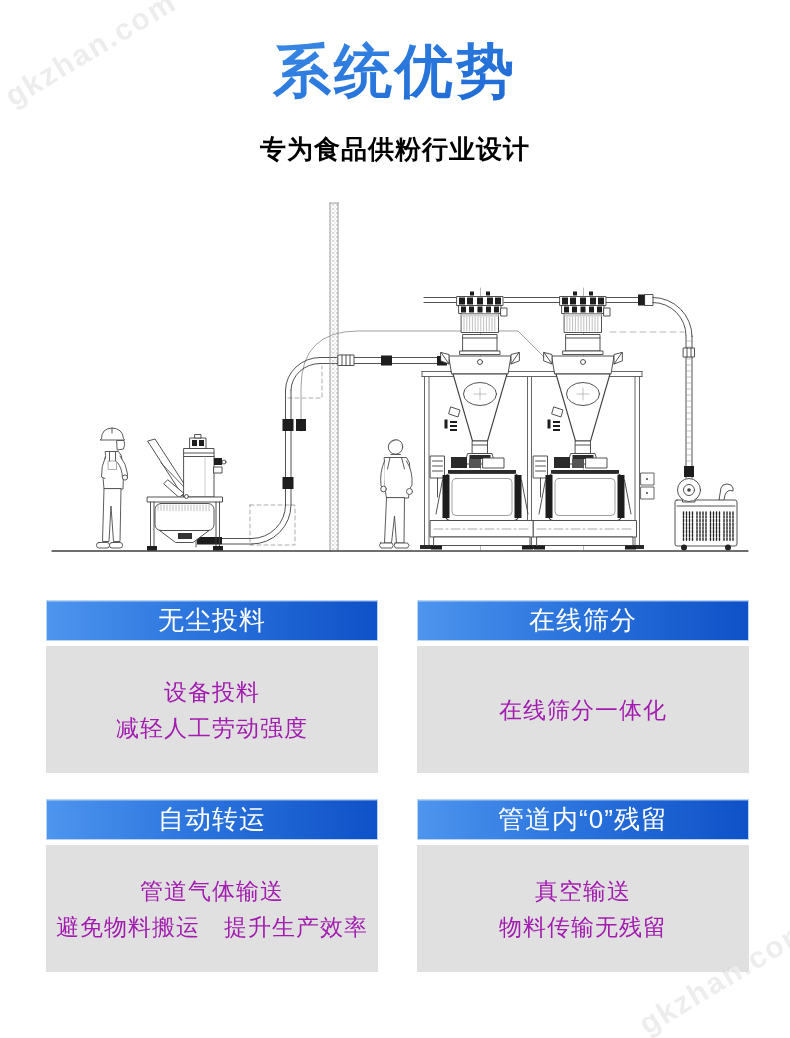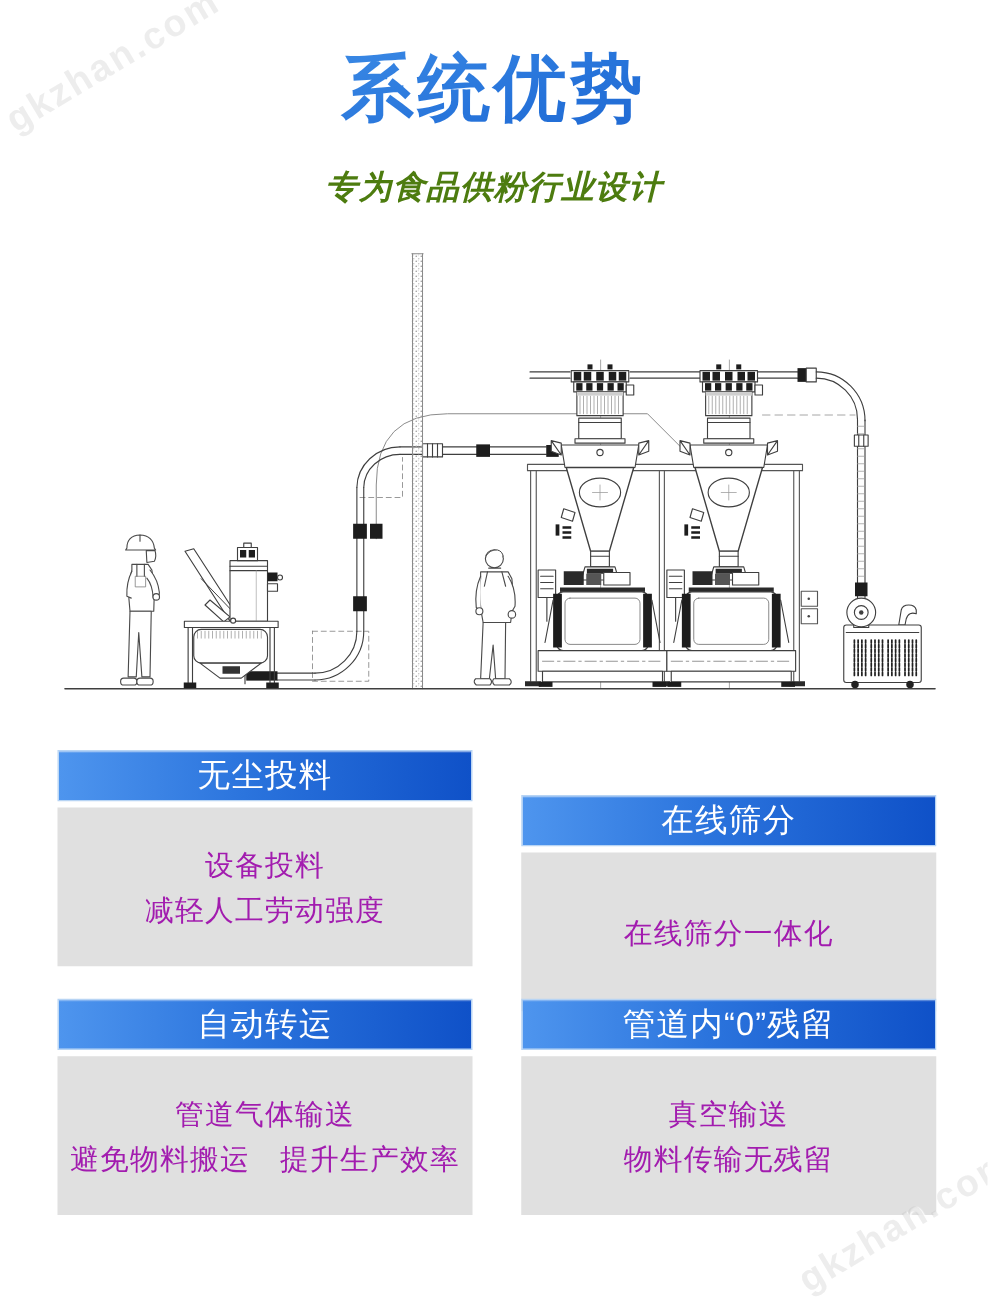--- a/index.html
+++ b/index.html
@@ -4,27 +4,27 @@
 <style>
   html,body{margin:0;padding:0;background:#fff;}
   body{font-family:"Liberation Sans","DejaVu Sans",sans-serif;}
   .page{position:relative;width:790px;height:1038px;margin:0 auto;background:#fff;overflow:hidden;padding-left:18px;}
 
   .title{position:absolute;top:34px;left:0;width:790px;text-align:center;
     font-size:58px;font-weight:700;letter-spacing:3px;line-height:74px;
     background:linear-gradient(160deg,#4fa0f0 0%,#2673da 55%,#1459c6 100%);
     -webkit-background-clip:text;background-clip:text;color:transparent;-webkit-text-fill-color:transparent;}
   .subtitle{position:absolute;top:132px;left:0;width:790px;text-align:center;
-    font-size:26px;font-weight:600;color:#4d7c0f;letter-spacing:1px;font-style:italic;}
+    font-size:26px;font-weight:600;color:#000000;letter-spacing:1px;}
 
   .diagram{position:absolute;top:0;left:0;width:790px;height:580px;}
 
   .card{position:absolute;width:332px;}
   .card.c1{left:46px;top:600px;}
-  .card.c2{left:417px;top:600px;margin-top:36px;}
+  .card.c2{left:417px;top:600px;}
   .card.c3{left:46px;top:799px;}
   .card.c4{left:417px;top:799px;}
   .card-header{box-sizing:border-box;height:41px;line-height:39px;text-align:center;
     background:linear-gradient(90deg,#4e95ee 0%,#2b74dd 45%,#0f51c8 100%);
     border:1px solid #b7d4f4;box-shadow:inset 0 1px 0 rgba(255,255,255,.3);
     color:#fff;font-size:26px;font-weight:400;letter-spacing:1px;}
   .card-body{margin-top:5px;height:127px;background:#e0e0e0;
     display:flex;flex-direction:column;justify-content:center;align-items:center;
     font-size:23px;color:#a21caf;line-height:36px;text-align:center;letter-spacing:1px;}
 

